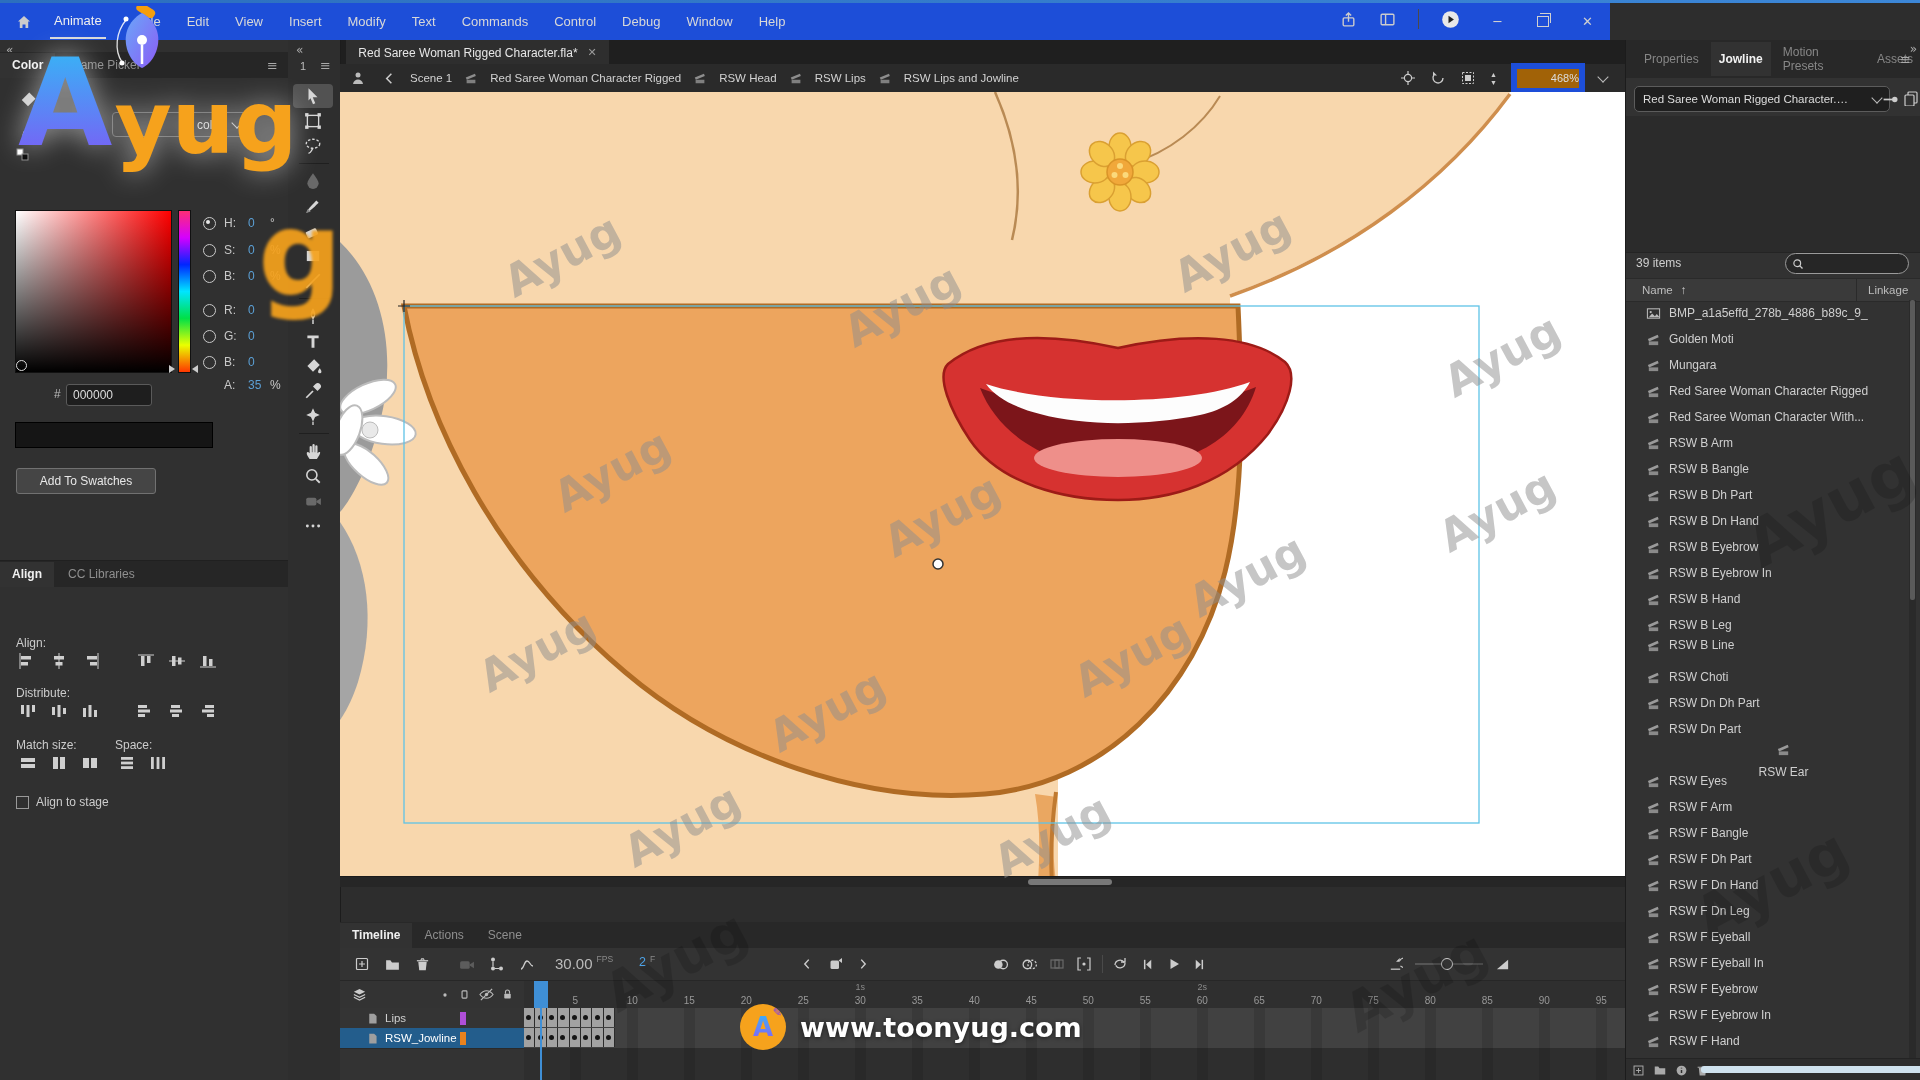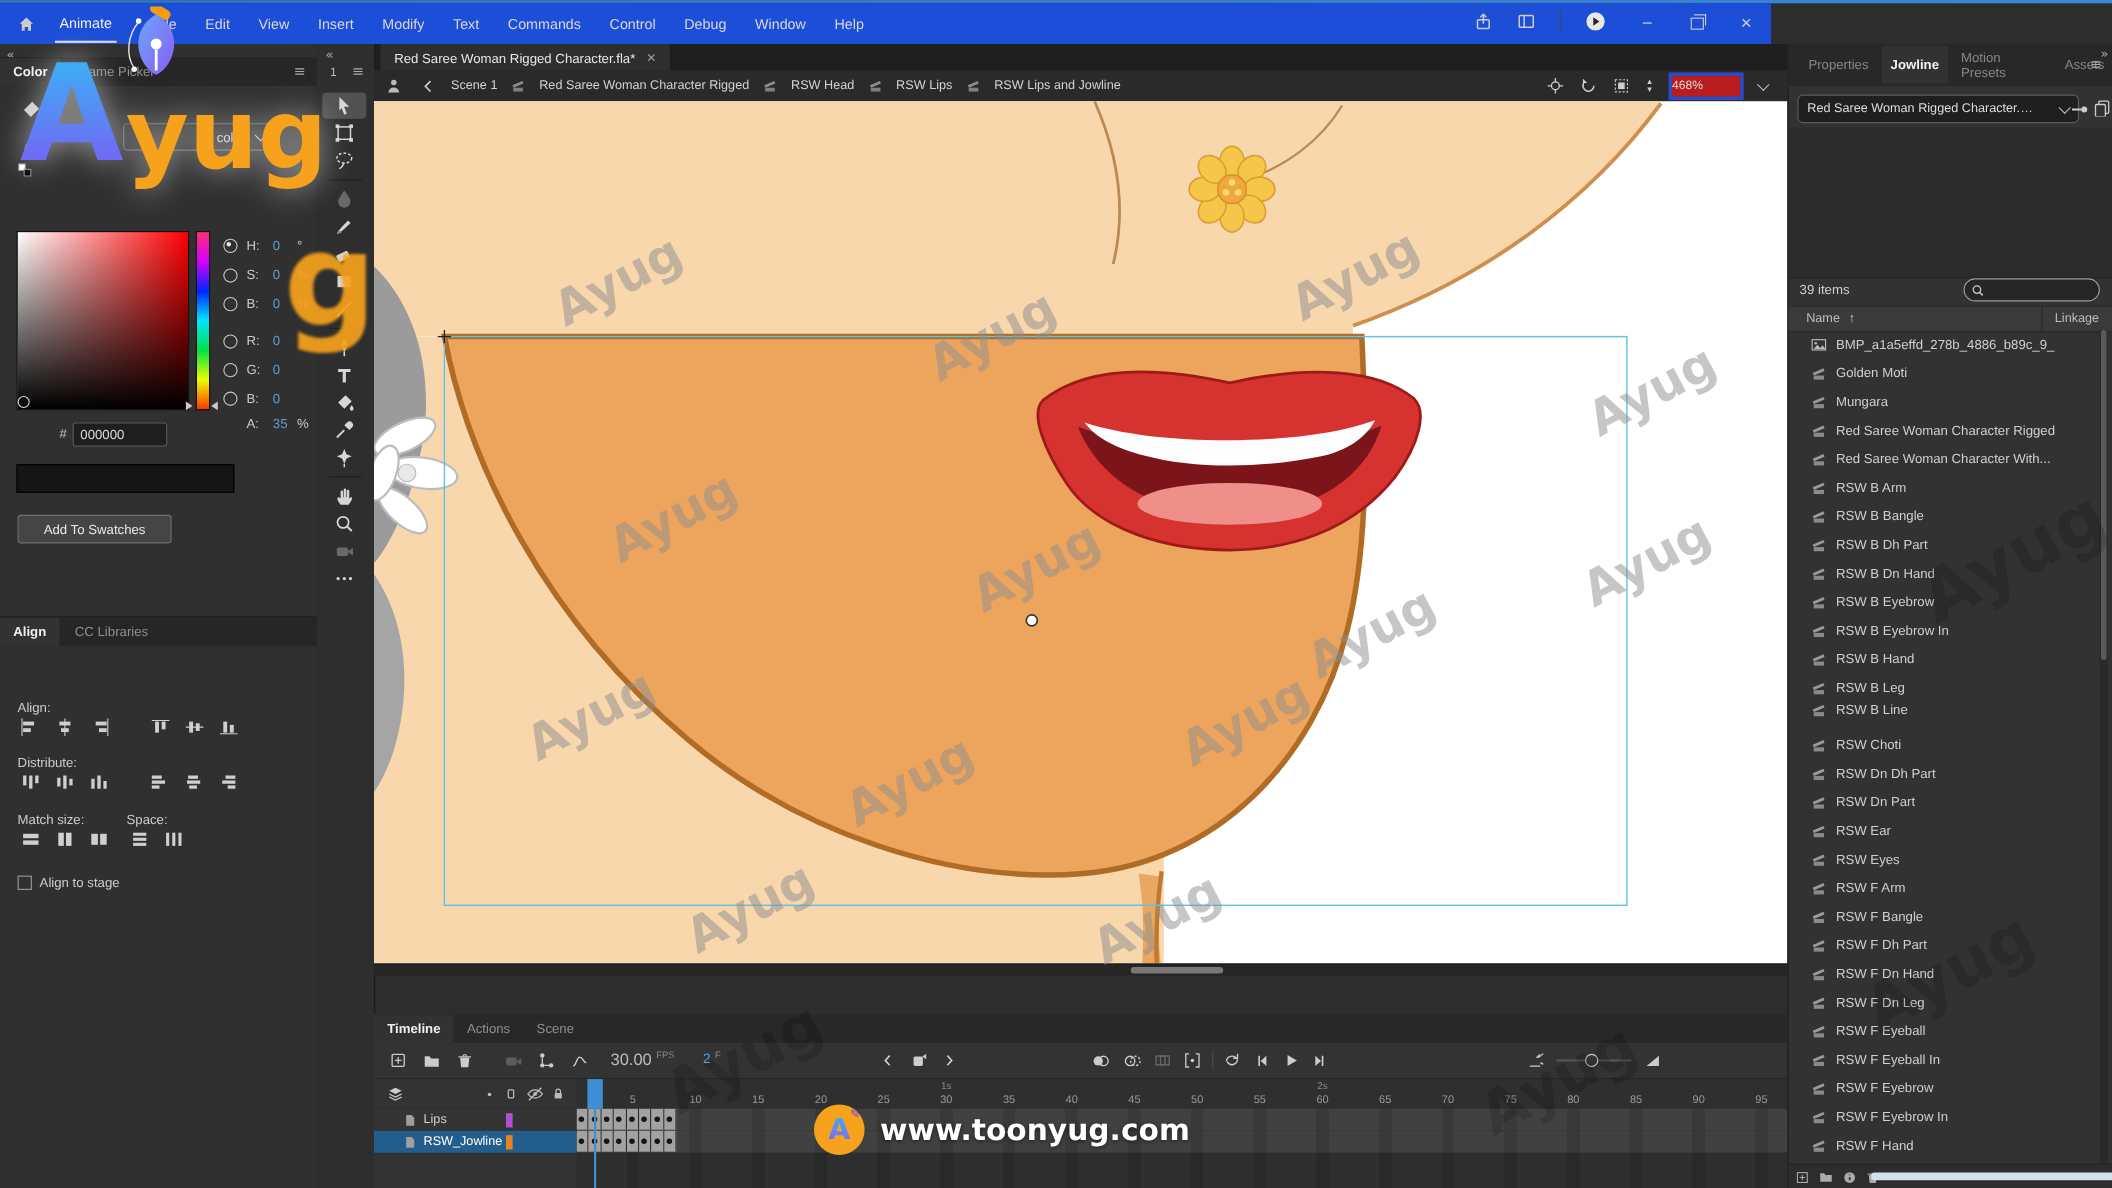--- a/index.html
+++ b/index.html
@@ -55,21 +55,21 @@
   .ckbox{width:11px;height:11px;border:1px solid #999;display:inline-block;background:transparent;}
   
   #toolbar{left:288px;top:40px;width:52px;height:1040px;background:#2e2e2e;border-right:1px solid #1c1c1c;}
   .tool{position:relative;left:5px;width:40px;height:24px;display:flex;align-items:center;justify-content:center;margin-bottom:1px;}
   .tool.on{background:#525252;border-radius:4px;}
   .tdiv{width:30px;height:1px;background:#1f1f1f;margin:5px auto;}
   
   #editbar{left:340px;top:64px;width:1285px;height:28px;background:#2a2a2a;border-bottom:1px solid #1d1d1d;display:flex;align-items:center;font-size:11.5px;}
   #crumbs{display:flex;align-items:center;gap:12px;margin-left:70px;color:#d2d2d2;}
   #editbar-right{position:absolute;right:18px;display:flex;align-items:center;gap:14px;}
-  #zoombox{width:62px;height:19px;background:#b91c1c;border:3px solid #1d4ed8;display:flex;align-items:center;justify-content:flex-start;color:#ddd;font-size:11px;}
+  #zoombox{width:62px;height:19px;background:#a16207;border:6px solid #1d4ed8;display:flex;align-items:center;justify-content:flex-end;color:#ddd;font-size:11px;}
   
   #canvas{left:340px;top:92px;width:1285px;height:784px;background:#ffffff;overflow:hidden;}
   #canv-scroll{left:340px;top:876px;width:1285px;height:10px;background:#262626;border-top:1px solid #1b1b1b;}
   #canv-thumb{left:688px;top:2px;width:84px;height:6px;background:#787878;border-radius:3px;position:absolute;}
   
   #timeline{left:340px;top:890px;width:1285px;height:190px;background:#333;margin-top:32px;}
   #tl-tabs{height:26px;background:#282828;display:flex;align-items:flex-end;}
   #tl-toolbar{height:32px;display:flex;align-items:center;position:relative;border-bottom:1px solid #272727;}
   .tlic{margin-left:14px;}
   #fps-group{position:absolute;left:215px;top:7px;display:flex;align-items:flex-start;gap:4px;}
@@ -1136,21 +1136,21 @@
         </div>
         <div class="librow" style="top: 416px;">
           <span class="icon">
             <svg width="15" height="15" viewBox="0 0 16 16">
               <path d="M2 7.5L12.5 3l1 2.6L3.2 10z" fill="#9a9a9a"></path>
               <rect x="3" y="10" width="10" height="4" fill="#8a8a8a"></rect>
             </svg>
           </span>
           <span>RSW Dn Part</span>
         </div>
-        <div class="librow" style="top: 442px;">
+        <div class="librow" style="top: 442px; flex-direction: column;">
           <span class="icon">
             <svg width="15" height="15" viewBox="0 0 16 16">
               <path d="M2 7.5L12.5 3l1 2.6L3.2 10z" fill="#9a9a9a"></path>
               <rect x="3" y="10" width="10" height="4" fill="#8a8a8a"></rect>
             </svg>
           </span>
           <span>RSW Ear</span>
         </div>
         <div class="librow" style="top: 468px;">
           <span class="icon">

